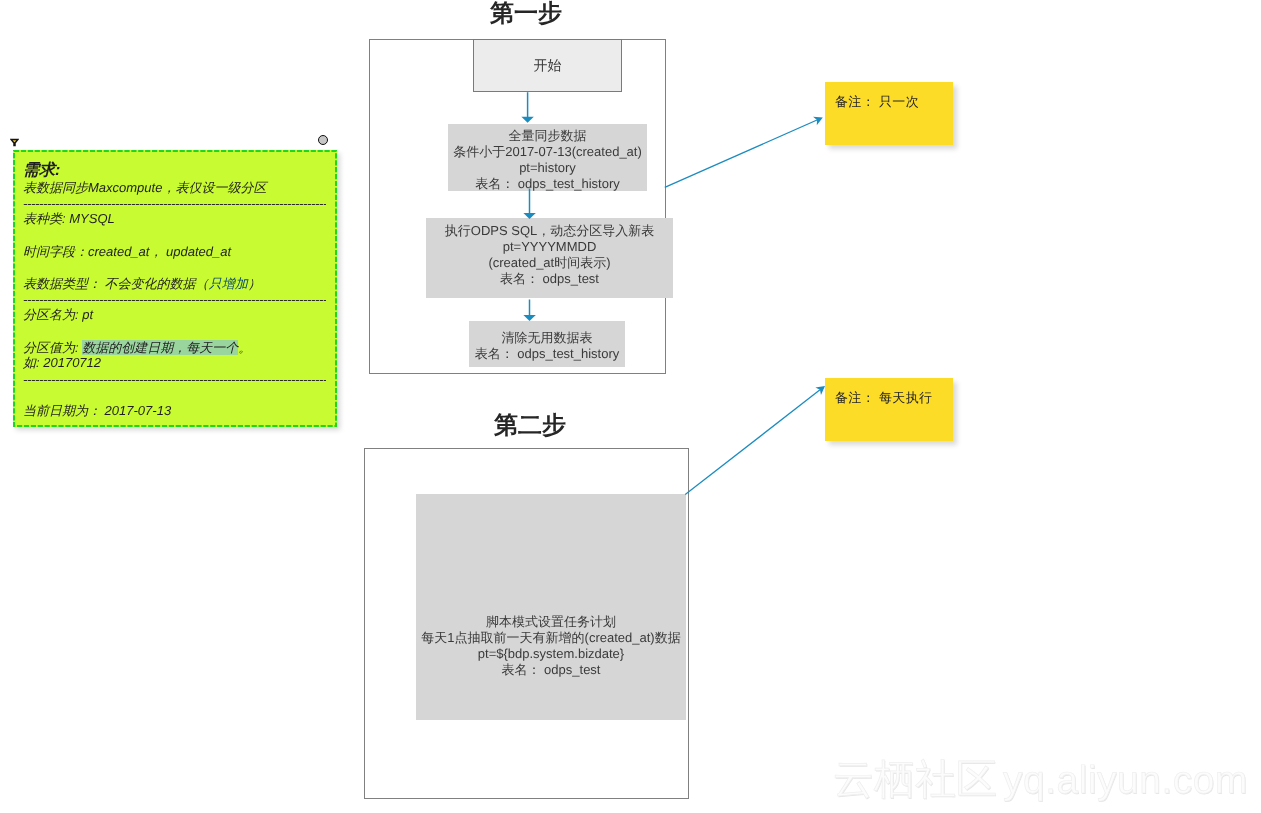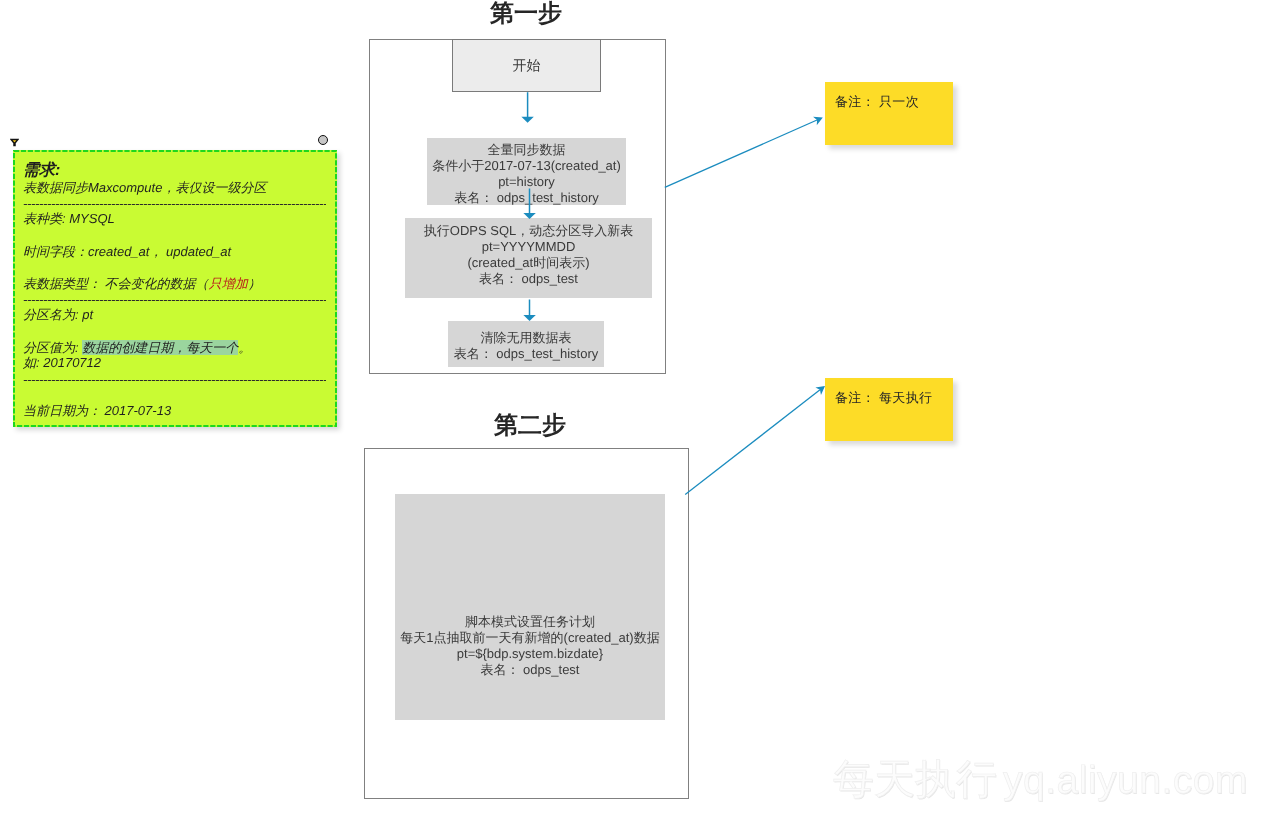--- a/index.html
+++ b/index.html
@@ -13,29 +13,29 @@
   .green-note{position:absolute;left:13px;top:150px;width:324px;height:277px;
     background:#c9fb33;box-sizing:border-box;
     box-shadow:3px 3px 5px rgba(0,0,0,.16);
     color:#1f1f1f;font-style:italic;}
   .gn-border{position:absolute;left:0;top:0;width:324px;height:277px;pointer-events:none;}
   .gn-head{position:absolute;left:10px;font-size:16px;font-weight:bold;
     line-height:16px;white-space:nowrap;}
   .gn-line{position:absolute;left:10px;font-size:13px;line-height:13px;white-space:nowrap;}
   .gn-div{position:absolute;left:10px;font-size:13px;line-height:13px;
     letter-spacing:-0.33px;color:#2b2b2b;overflow:hidden;white-space:nowrap;width:303px;}
-  .red{color:#b91c1c;}
+  .red{color:#0c4a6e;}
   .hl{background:#9bd59e;}
 
   
   .step-title{position:absolute;font-size:24px;font-weight:bold;color:#262626;
     white-space:nowrap;line-height:24px;}
   .panel{position:absolute;border:1px solid #808080;background:#fff;box-sizing:border-box;}
   .node{position:absolute;box-sizing:border-box;text-align:center;
-    font-size:13px;line-height:15.9px;color:#3a3a3a;}
+    font-size:13px;line-height:15.9px;color:#3a3a3a;margin-left:21px;}
   .node-start{background:#ececec;border:1px solid #7a7a7a;font-size:14px;}
   .node-gray{background:#d6d6d6;}
   .node .nl{white-space:nowrap;}
   .conn{position:absolute;}
 
   
   .ynote{position:absolute;width:128px;height:63px;background:#fddc27;
     box-shadow:4px 4px 5px rgba(0,0,0,.15);box-sizing:border-box;
     padding-top:10.5px;padding-left:10px;text-align:left;}
   .ytx{font-size:13px;color:#262626;white-space:nowrap;letter-spacing:.35px;}
@@ -80,21 +80,21 @@
     <div class="gn-line" style="top:254px">当前日期为： 2017-07-13</div>
   </div>
 
   <div class="step-title" style="left:490px;top:2px;">第一步</div>
   <div class="panel" style="left:369px;top:39px;width:297px;height:335px;"></div>
 
   <div class="node node-start" style="left:452px;top:39px;width:149px;height:53px;padding-top:18px;">
     <div class="nl">开始</div>
   </div>
 
-  <div class="node node-gray" style="left:427px;top:138px;width:199px;height:67px;padding-top:4px;">
+  <div class="node node-gray" style="left:427px;top:124px;width:199px;height:67px;padding-top:4px;">
     <div class="nl">全量同步数据</div>
     <div class="nl">条件小于2017-07-13(created_at)</div>
     <div class="nl">pt=history</div>
     <div class="nl">表名： odps_test_history</div>
   </div>
 
   <div class="node node-gray" style="left:405px;top:218px;width:247px;height:80px;padding-top:5px;">
     <div class="nl">执行ODPS SQL，动态分区导入新表</div>
     <div class="nl">pt=YYYYMMDD</div>
     <div class="nl">(created_at时间表示)</div>
@@ -137,16 +137,16 @@
   </svg>
 
   <div class="ynote" style="left:825px;top:82px;">
     <span class="ytx">备注： 只一次</span>
   </div>
   <div class="ynote" style="left:825px;top:378px;">
     <span class="ytx">备注： 每天执行</span>
   </div>
 
   <div class="wm">
-    <span class="wm-cn">每天执行</span><span class="wm-url">yq.aliyun.com</span>
+    <span class="wm-cn">云栖社区</span><span class="wm-url">yq.aliyun.com</span>
   </div>
 
 </div>
 
 </body></html>

